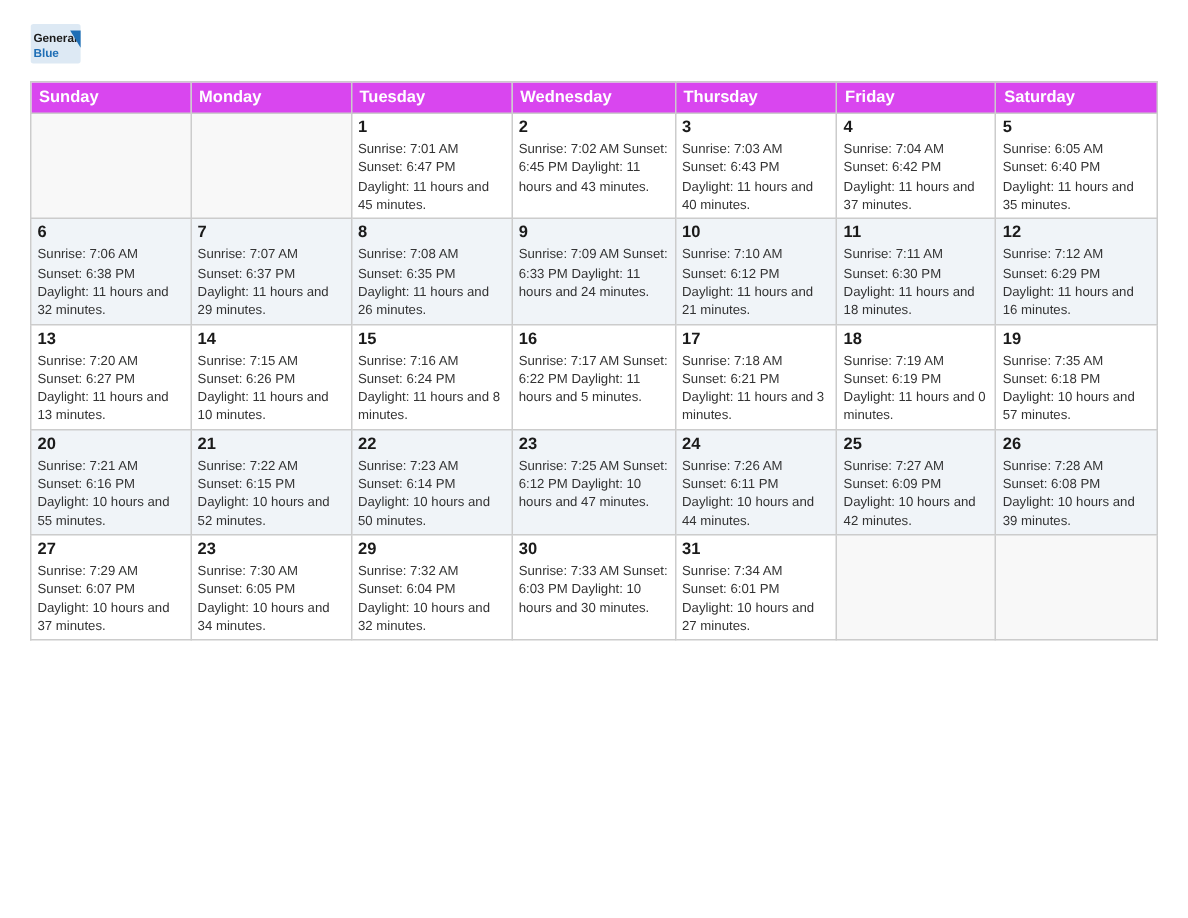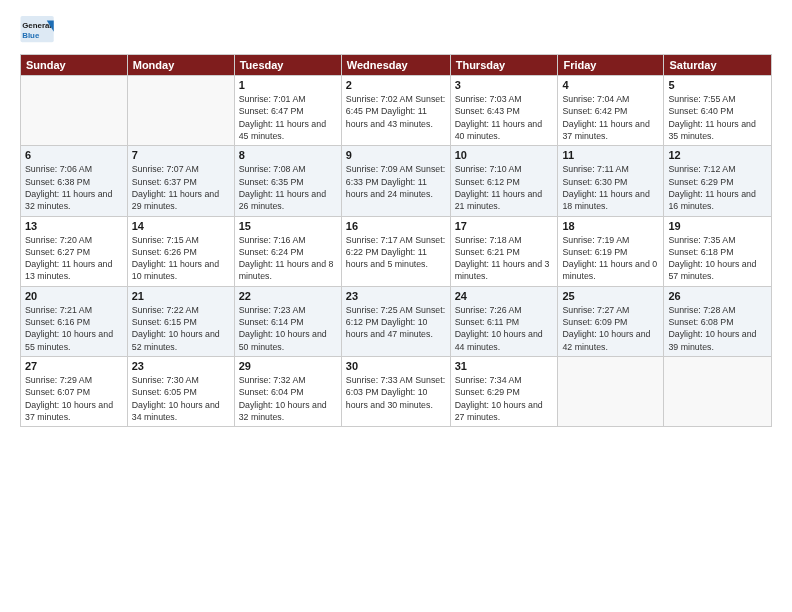--- a/index.html
+++ b/index.html
@@ -50,21 +50,21 @@
     .location {
       font-size: 14px;
       color: #333;
     }
     .calendar {
       width: 100%;
       border-collapse: collapse;
       font-size: 9.5px;
     }
     .calendar th {
-      background: #7f1d1d;
+      background: #d946ef;
       color: #fff;
       text-align: left;
       padding: 4px 5px;
       font-size: 11px;
       font-weight: bold;
       border: 1px solid #ccc;
     }
     .calendar td {
       border: 1px solid #ccc;
       vertical-align: top;
@@ -150,21 +150,21 @@
 Daylight: 11 hours and 40 minutes.</div>
           </td>
           <td>
             <span class="day-num">4</span>
             <div class="day-info">Sunrise: 7:04 AM
 Sunset: 6:42 PM
 Daylight: 11 hours and 37 minutes.</div>
           </td>
           <td>
             <span class="day-num">5</span>
-            <div class="day-info">Sunrise: 7:55 AM
+            <div class="day-info">Sunrise: 6:05 AM
 Sunset: 6:40 PM
 Daylight: 11 hours and 35 minutes.</div>
           </td>
         </tr>
         <tr class="row-shaded">
           <td>
             <span class="day-num">6</span>
             <div class="day-info">Sunrise: 7:06 AM
 Sunset: 6:38 PM
 Daylight: 11 hours and 32 minutes.</div>
@@ -315,21 +315,21 @@
           </td>
           <td>
             <span class="day-num">30</span>
             <div class="day-info">Sunrise: 7:33 AM
 Sunset: 6:03 PM
 Daylight: 10 hours and 30 minutes.</div>
           </td>
           <td>
             <span class="day-num">31</span>
             <div class="day-info">Sunrise: 7:34 AM
-Sunset: 6:29 PM
+Sunset: 6:01 PM
 Daylight: 10 hours and 27 minutes.</div>
           </td>
           <td class="empty"></td>
           <td class="empty"></td>
         </tr>
       </tbody>
   </table>
 </div>
 
 </body></html>

